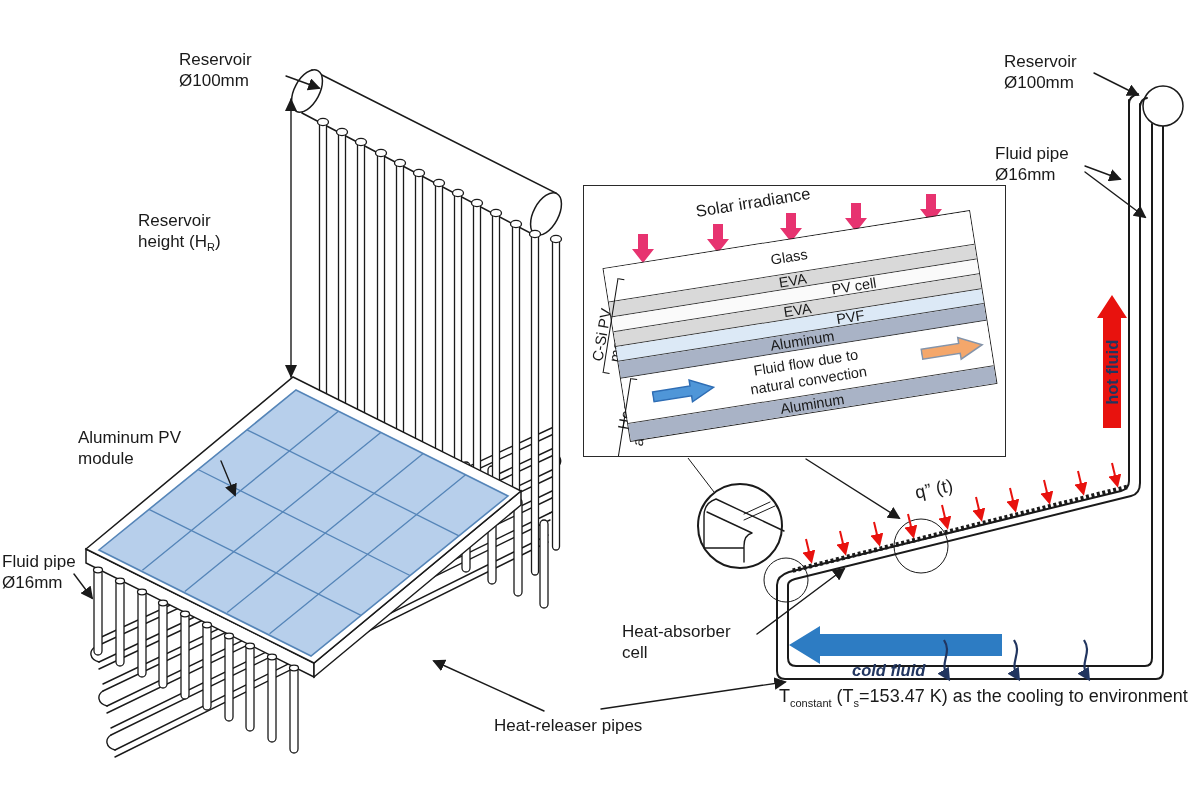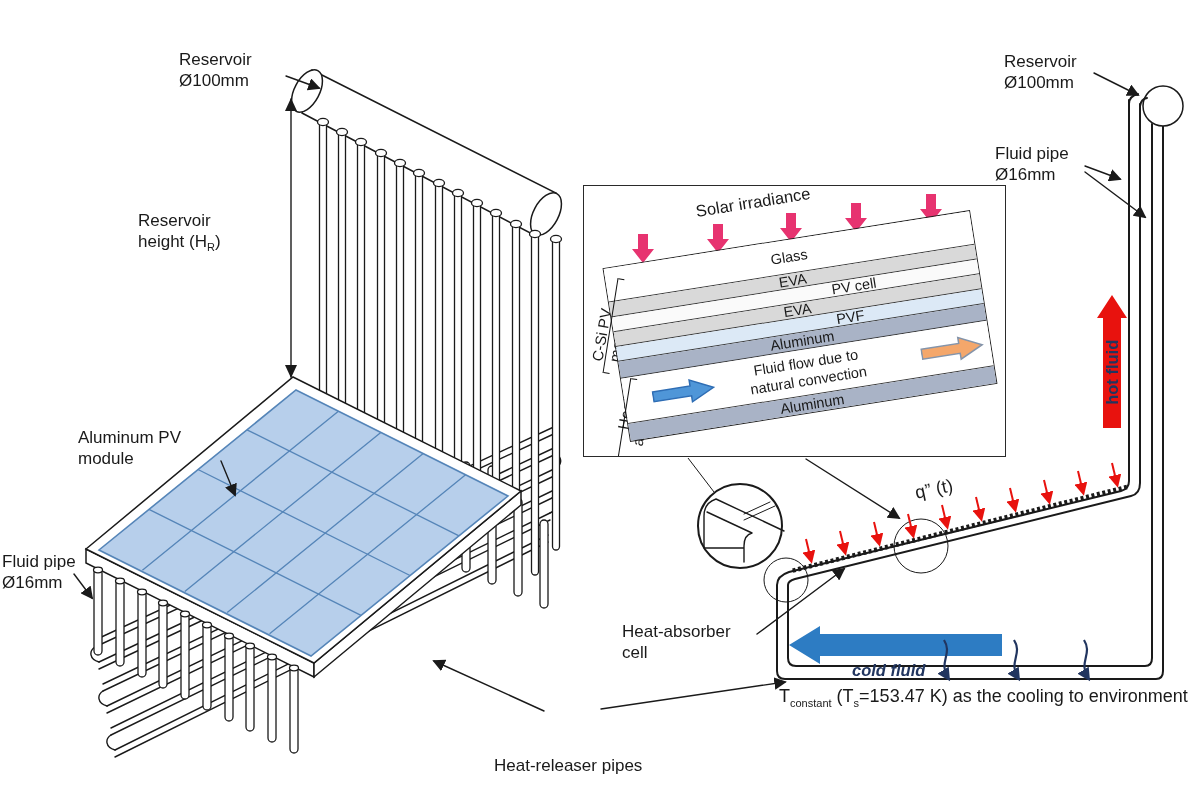--- a/index.html
+++ b/index.html
@@ -303,21 +303,21 @@
   <div class="lbl" style="left:78px;top:427px;">
     <span>Aluminum PV</span><br>
     <span>module</span>
   </div>
 
   <div class="lbl" style="left:2px;top:551px;">
     <span>Fluid pipe</span><br>
     <span>Ø16mm</span>
   </div>
 
-  <div class="lbl" style="left:494px;top:715px;margin-top:40px;">
+  <div class="lbl" style="left:494px;top:715px;">
     <span>Heat-releaser pipes</span>
   </div>
 
   <div class="lbl" style="left:1004px;top:51px;">
     <span>Reservoir</span><br>
     <span>Ø100mm</span>
   </div>
 
   <div class="lbl" style="left:995px;top:143px;">
     <span>Fluid pipe</span><br>

